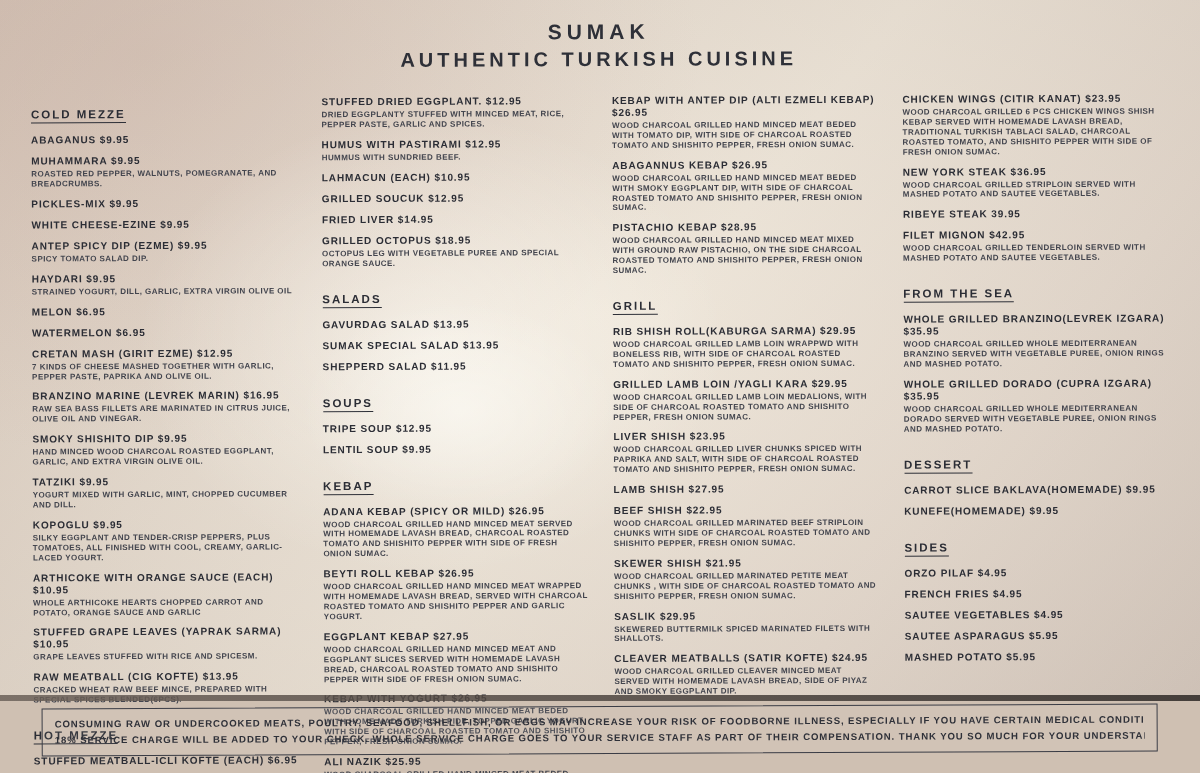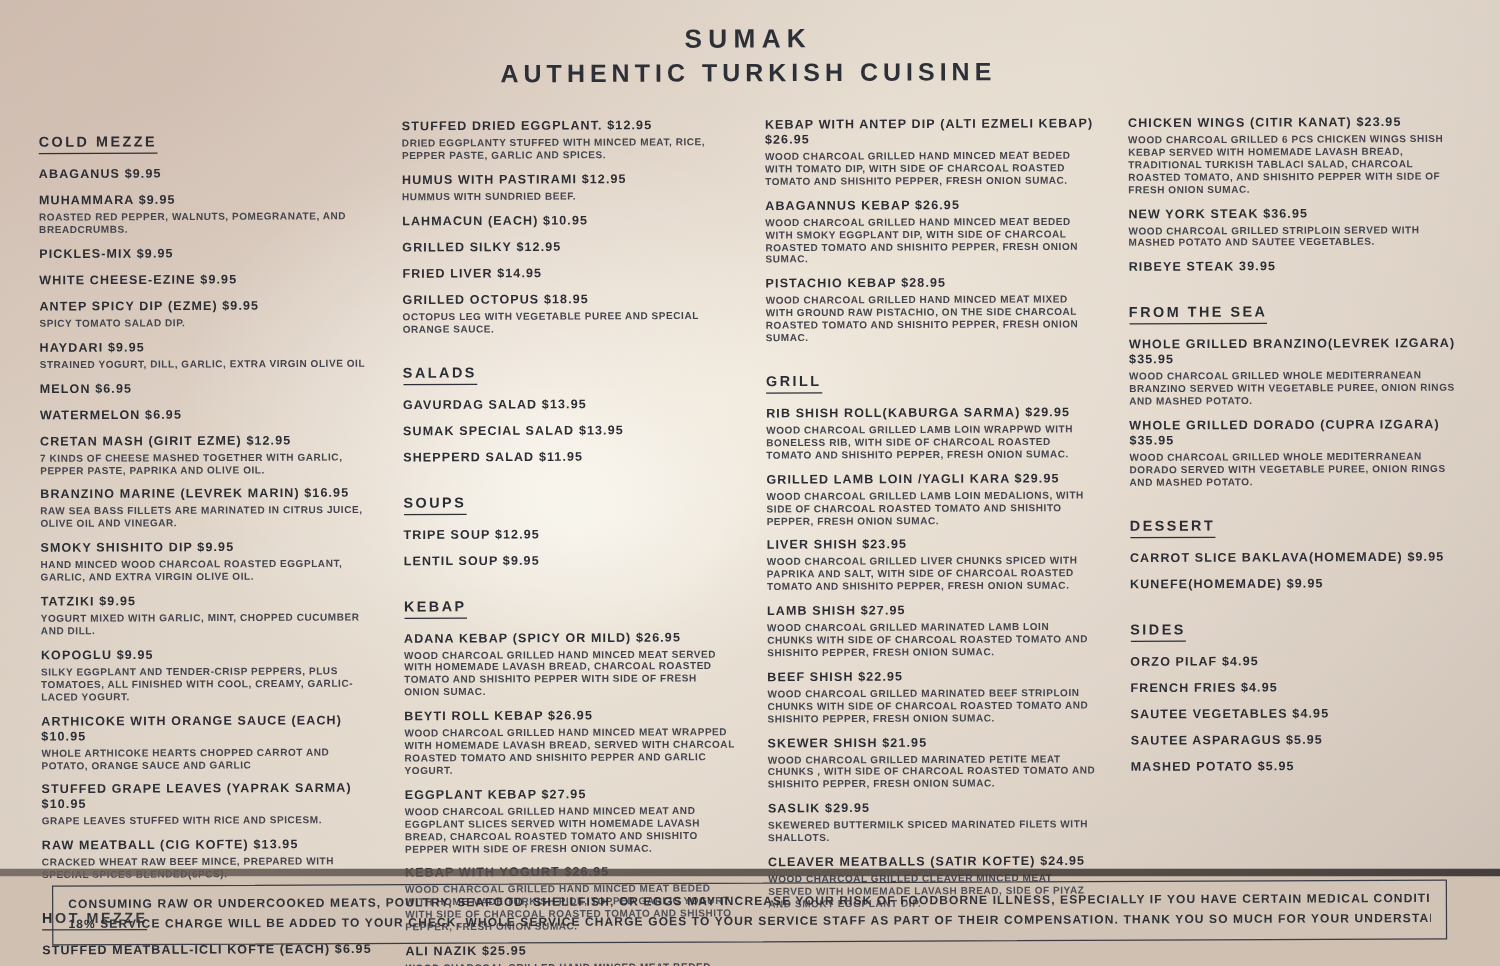--- a/index.html
+++ b/index.html
@@ -125,21 +125,21 @@
               <div class="item-desc">DRIED EGGPLANTY STUFFED WITH MINCED MEAT, RICE, PEPPER PASTE, GARLIC AND SPICES.</div>
             </div>
             <div class="item">
               <div class="item-title"><span class="nm">HUMUS WITH PASTIRAMI</span><span class="pr"> $12.95</span></div>
               <div class="item-desc">HUMMUS WITH SUNDRIED BEEF.</div>
             </div>
             <div class="item">
               <div class="item-title"><span class="nm">LAHMACUN (EACH)</span><span class="pr"> $10.95</span></div>
             </div>
             <div class="item">
-              <div class="item-title"><span class="nm">GRILLED SILKY</span><span class="pr"> $12.95</span></div>
+              <div class="item-title"><span class="nm">GRILLED SOUCUK</span><span class="pr"> $12.95</span></div>
             </div>
             <div class="item">
               <div class="item-title"><span class="nm">FRIED LIVER</span><span class="pr"> $14.95</span></div>
             </div>
             <div class="item">
               <div class="item-title"><span class="nm">GRILLED OCTOPUS</span><span class="pr"> $18.95</span></div>
               <div class="item-desc">OCTOPUS LEG WITH VEGETABLE PUREE AND SPECIAL ORANGE SAUCE.</div>
             </div>
           </div>
           <div class="section"><div class="sec-head">SALADS</div><div class="item">
@@ -190,21 +190,20 @@
               <div class="item-title"><span class="nm">RIB SHISH ROLL(KABURGA SARMA)</span><span class="pr"> $29.95</span></div>
               <div class="item-desc">WOOD CHARCOAL GRILLED LAMB LOIN WRAPPWD WITH BONELESS RIB, WITH SIDE OF CHARCOAL ROASTED TOMATO AND SHISHITO PEPPER, FRESH ONION SUMAC.</div>
             </div><div class="item">
               <div class="item-title"><span class="nm">GRILLED LAMB LOIN /YAGLI KARA</span><span class="pr"> $29.95</span></div>
               <div class="item-desc">WOOD CHARCOAL GRILLED LAMB LOIN MEDALIONS, WITH SIDE OF CHARCOAL ROASTED TOMATO AND SHISHITO PEPPER, FRESH ONION SUMAC.</div>
             </div><div class="item">
               <div class="item-title"><span class="nm">LIVER SHISH</span><span class="pr"> $23.95</span></div>
               <div class="item-desc">WOOD CHARCOAL GRILLED LIVER CHUNKS SPICED WITH PAPRIKA AND SALT, WITH SIDE OF CHARCOAL ROASTED TOMATO AND SHISHITO PEPPER, FRESH ONION SUMAC.</div>
             </div><div class="item">
               <div class="item-title"><span class="nm">LAMB SHISH</span><span class="pr"> $27.95</span></div>
-              <div class="item-desc">WOOD CHARCOAL GRILLED MARINATED LAMB LOIN CHUNKS WITH SIDE OF CHARCOAL ROASTED TOMATO AND SHISHITO PEPPER, FRESH ONION SUMAC.</div>
             </div><div class="item">
               <div class="item-title"><span class="nm">BEEF SHISH</span><span class="pr"> $22.95</span></div>
               <div class="item-desc">WOOD CHARCOAL GRILLED MARINATED BEEF STRIPLOIN CHUNKS WITH SIDE OF CHARCOAL ROASTED TOMATO AND SHISHITO PEPPER, FRESH ONION SUMAC.</div>
             </div><div class="item">
               <div class="item-title"><span class="nm">SKEWER SHISH</span><span class="pr"> $21.95</span></div>
               <div class="item-desc">WOOD CHARCOAL GRILLED MARINATED PETITE MEAT CHUNKS , WITH SIDE OF CHARCOAL ROASTED TOMATO AND SHISHITO PEPPER, FRESH ONION SUMAC.</div>
             </div><div class="item">
               <div class="item-title"><span class="nm">SASLIK</span><span class="pr"> $29.95</span></div>
               <div class="item-desc">SKEWERED BUTTERMILK SPICED MARINATED FILETS WITH SHALLOTS.</div>
             </div><div class="item">
@@ -217,20 +216,24 @@
             <div class="item">
               <div class="item-title"><span class="nm">CHICKEN WINGS (CITIR KANAT)</span><span class="pr"> $23.95</span></div>
               <div class="item-desc">WOOD CHARCOAL GRILLED 6 PCS CHICKEN WINGS SHISH KEBAP SERVED WITH HOMEMADE LAVASH BREAD, TRADITIONAL TURKISH TABLACI SALAD, CHARCOAL ROASTED TOMATO, AND SHISHITO PEPPER WITH SIDE OF FRESH ONION SUMAC.</div>
             </div>
             <div class="item">
               <div class="item-title"><span class="nm">NEW YORK STEAK</span><span class="pr"> $36.95</span></div>
               <div class="item-desc">WOOD CHARCOAL GRILLED STRIPLOIN SERVED WITH MASHED POTATO AND SAUTEE VEGETABLES.</div>
             </div>
             <div class="item">
               <div class="item-title"><span class="nm">RIBEYE STEAK</span><span class="pr"> 39.95</span></div>
+            </div>
+            <div class="item">
+              <div class="item-title"><span class="nm">FILET MIGNON</span><span class="pr"> $42.95</span></div>
+              <div class="item-desc">WOOD CHARCOAL GRILLED TENDERLOIN SERVED WITH MASHED POTATO AND SAUTEE VEGETABLES.</div>
             </div>
           </div>
           <div class="section"><div class="sec-head">FROM THE SEA</div><div class="item">
               <div class="item-title"><span class="nm">WHOLE GRILLED BRANZINO(LEVREK IZGARA)</span><span class="pr"> $35.95</span></div>
               <div class="item-desc">WOOD CHARCOAL GRILLED WHOLE MEDITERRANEAN BRANZINO SERVED WITH VEGETABLE PUREE, ONION RINGS AND MASHED POTATO.</div>
             </div><div class="item">
               <div class="item-title"><span class="nm">WHOLE GRILLED DORADO (CUPRA IZGARA)</span><span class="pr"> $35.95</span></div>
               <div class="item-desc">WOOD CHARCOAL GRILLED WHOLE MEDITERRANEAN DORADO SERVED WITH VEGETABLE PUREE, ONION RINGS AND MASHED POTATO.</div>
             </div></div>
           <div class="section"><div class="sec-head">DESSERT</div><div class="item">

